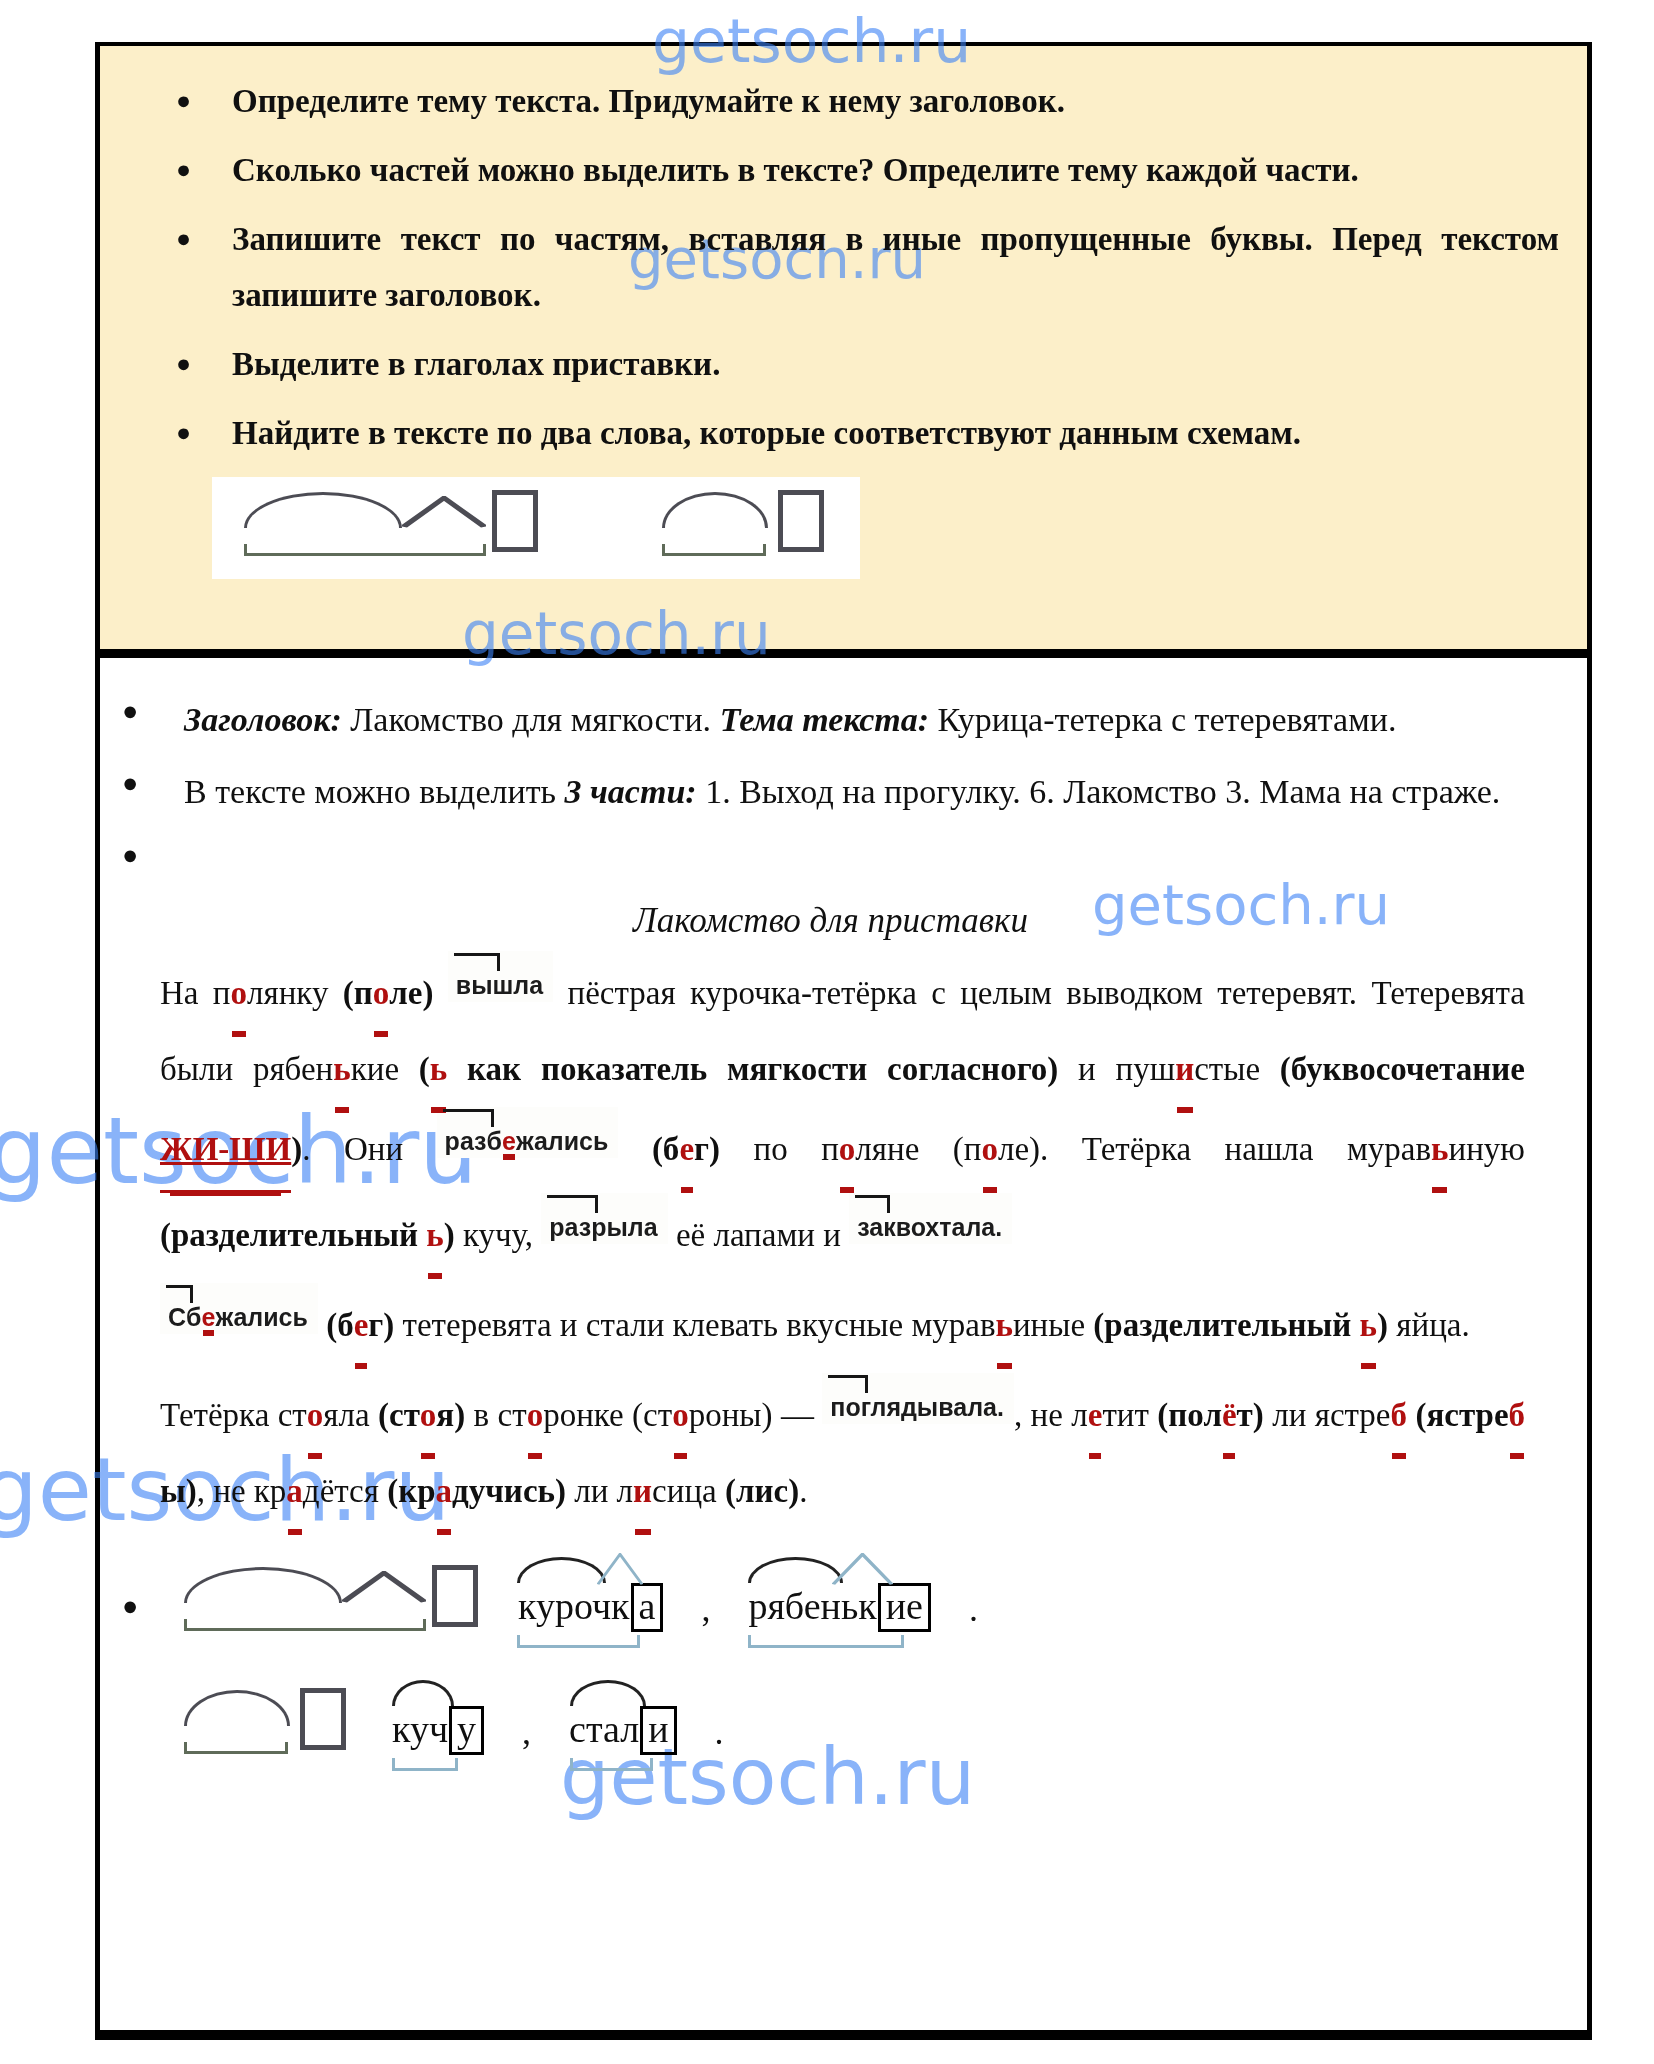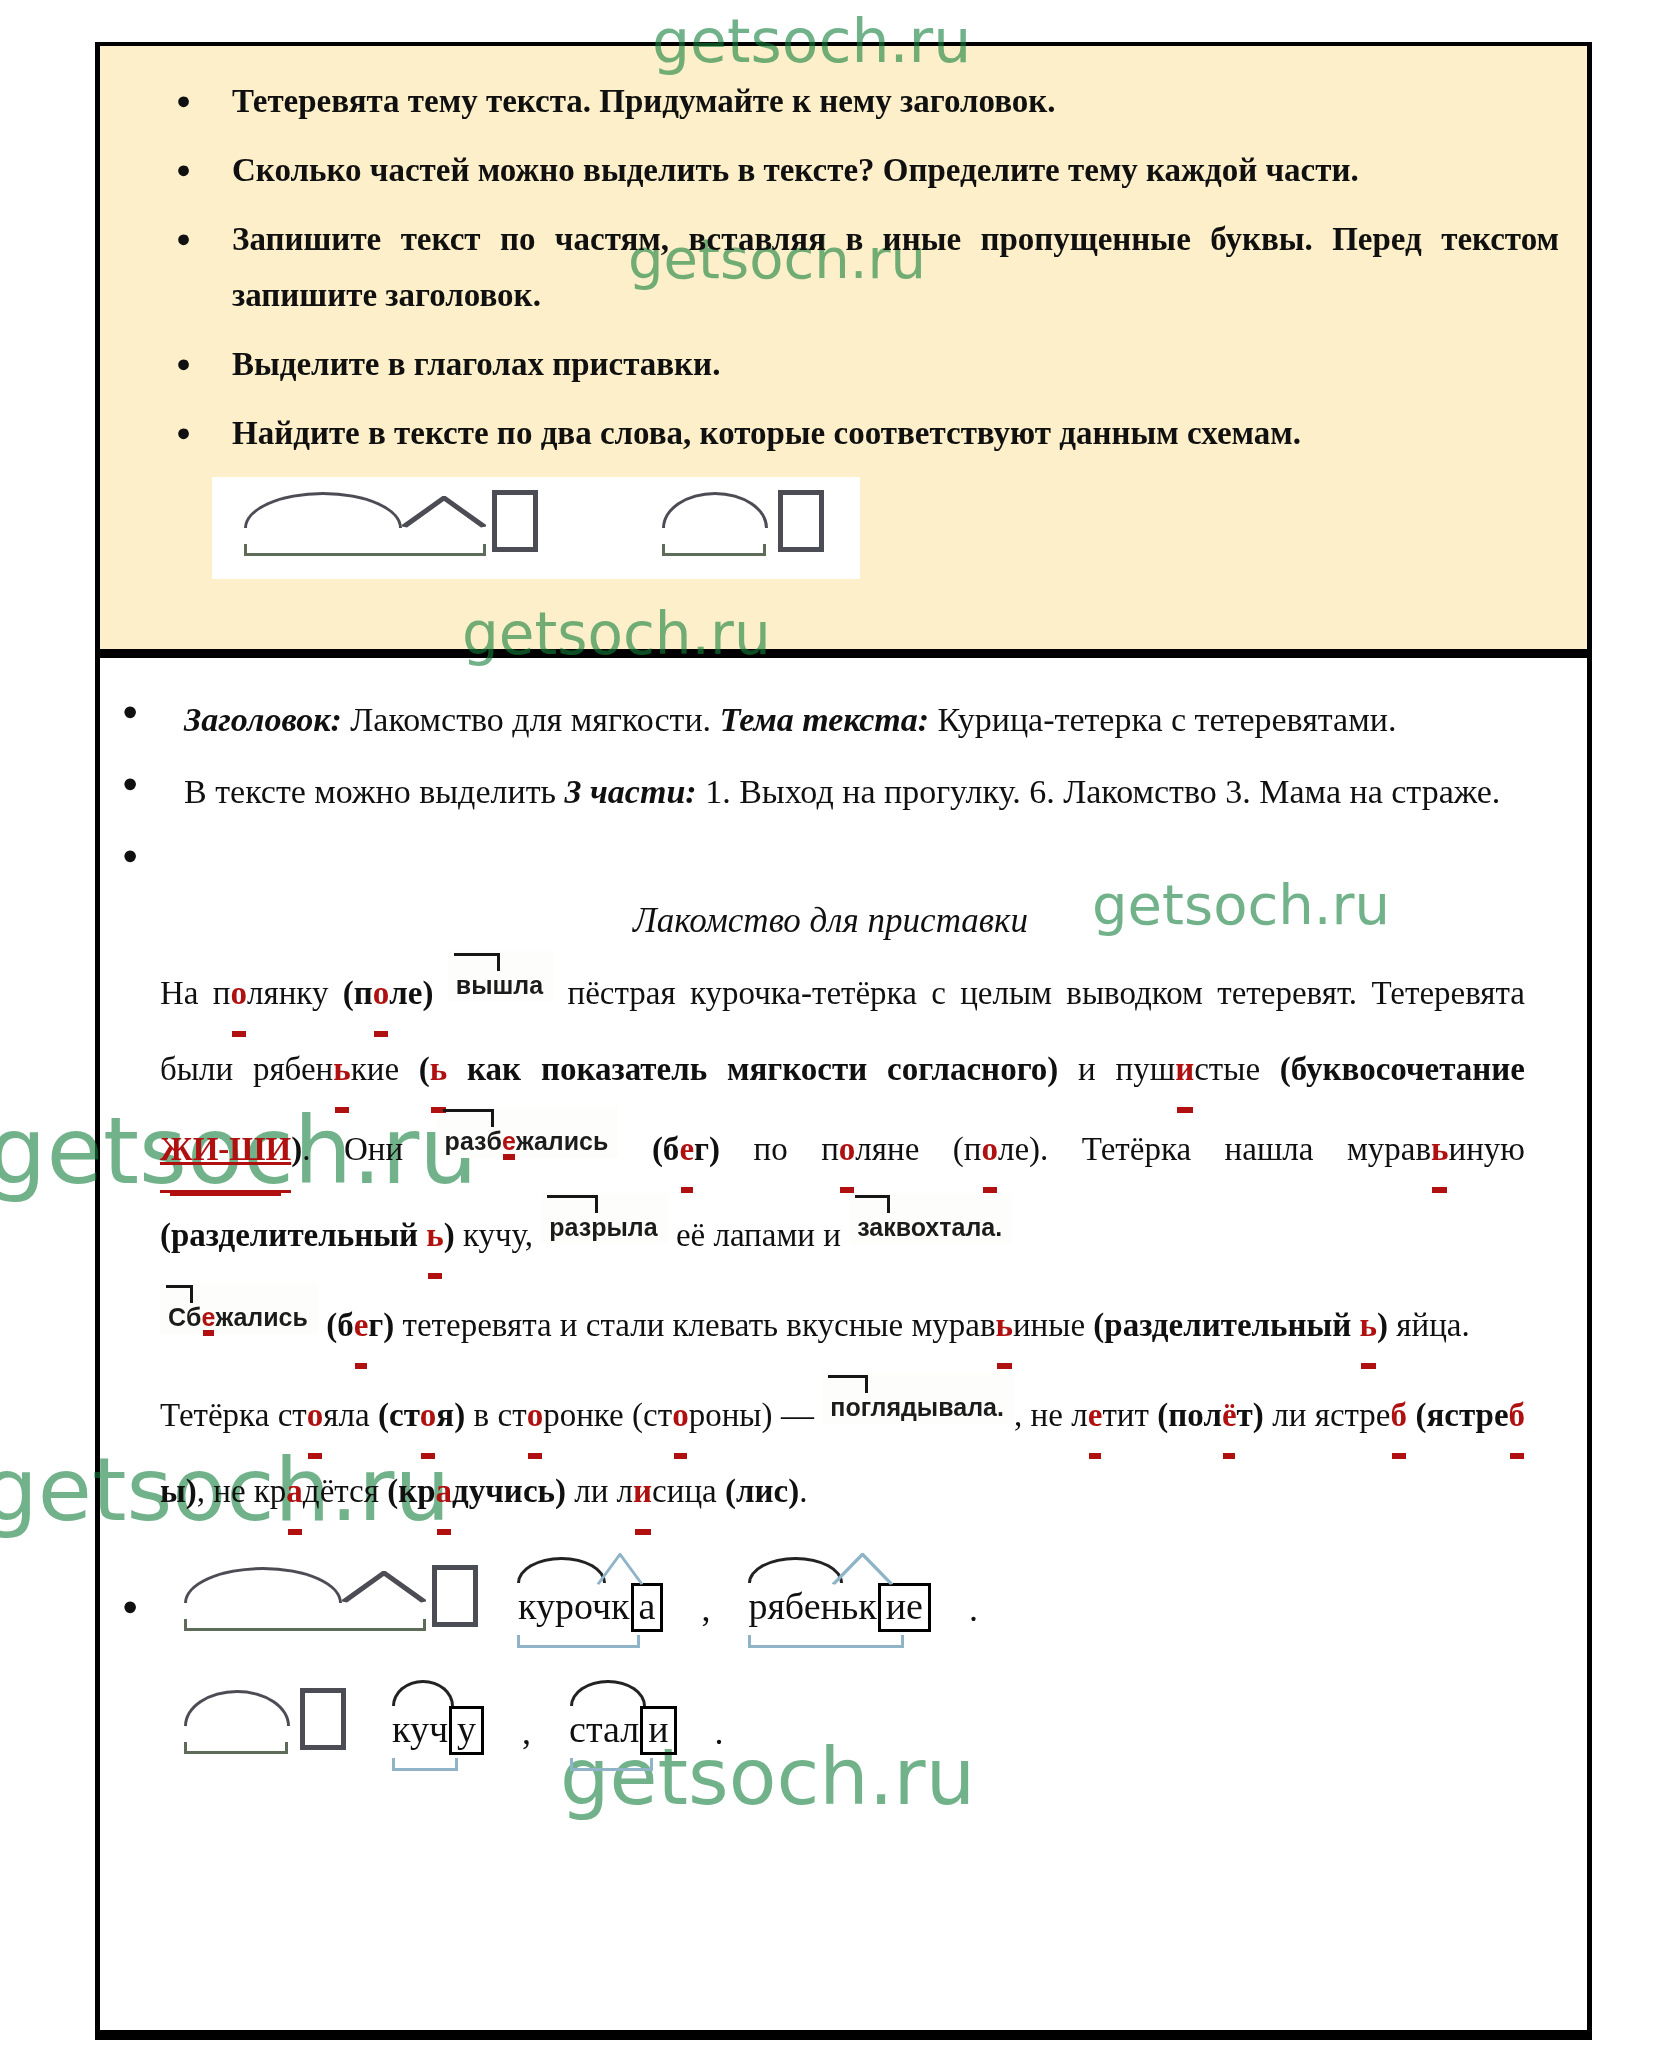--- a/index.html
+++ b/index.html
@@ -8,21 +8,21 @@
     font-family:"Liberation Serif","DejaVu Serif",serif;color:#101010;
   }
   .frame{
     position:absolute;left:95px;top:42px;width:1497px;height:1998px;
     border:solid #000;border-width:4px 5px 10px 5px;box-sizing:border-box;
     background:#fff;overflow:hidden;
   }
   
   .wm{
     position:absolute;font-family:"DejaVu Sans","Liberation Sans",sans-serif;
-    color:#15803d;opacity:.6;z-index:2;pointer-events:none;white-space:nowrap;
+    color:#3b82f6;opacity:.6;z-index:2;pointer-events:none;white-space:nowrap;
   }
   .lift{position:relative;z-index:3;}
   
   .task-section{
     background:#FCEFC9;height:612px;box-sizing:border-box;
     border-bottom:9px solid #000;padding:14px 28px 0 16px;
   }
   .task-title{font-size:34px;font-weight:bold;}
   .task-list{margin:6px 0 0 60px;}
   .trow{display:flex;gap:34px;margin-top:13px;}
@@ -99,21 +99,21 @@
 <div class="wm" style="left:-18px;top:1438px;font-size:88px;">getsoch.ru</div>
 <div class="wm" style="left:560px;top:1732px;font-size:78px;">getsoch.ru</div>
 
 <div class="frame">
 
   <div class="task-section">
     <div class="lift">
       <div class="task-list">
         <div class="trow">
           <span class="tbullet">●</span>
-          <span class="ttext">Тетеревята тему текста. Придумайте к нему заголовок.</span>
+          <span class="ttext">Определите тему текста. Придумайте к нему заголовок.</span>
         </div>
         <div class="trow">
           <span class="tbullet">●</span>
           <span class="ttext">Сколько частей можно выделить в тексте? Определите тему каждой части.</span>
         </div>
         <div class="trow">
           <span class="tbullet">●</span>
           <span class="ttext">Запишите текст по частям, вставляя в иные пропущенные буквы. Перед текстом запишите заголовок.</span>
         </div>
         <div class="trow">

